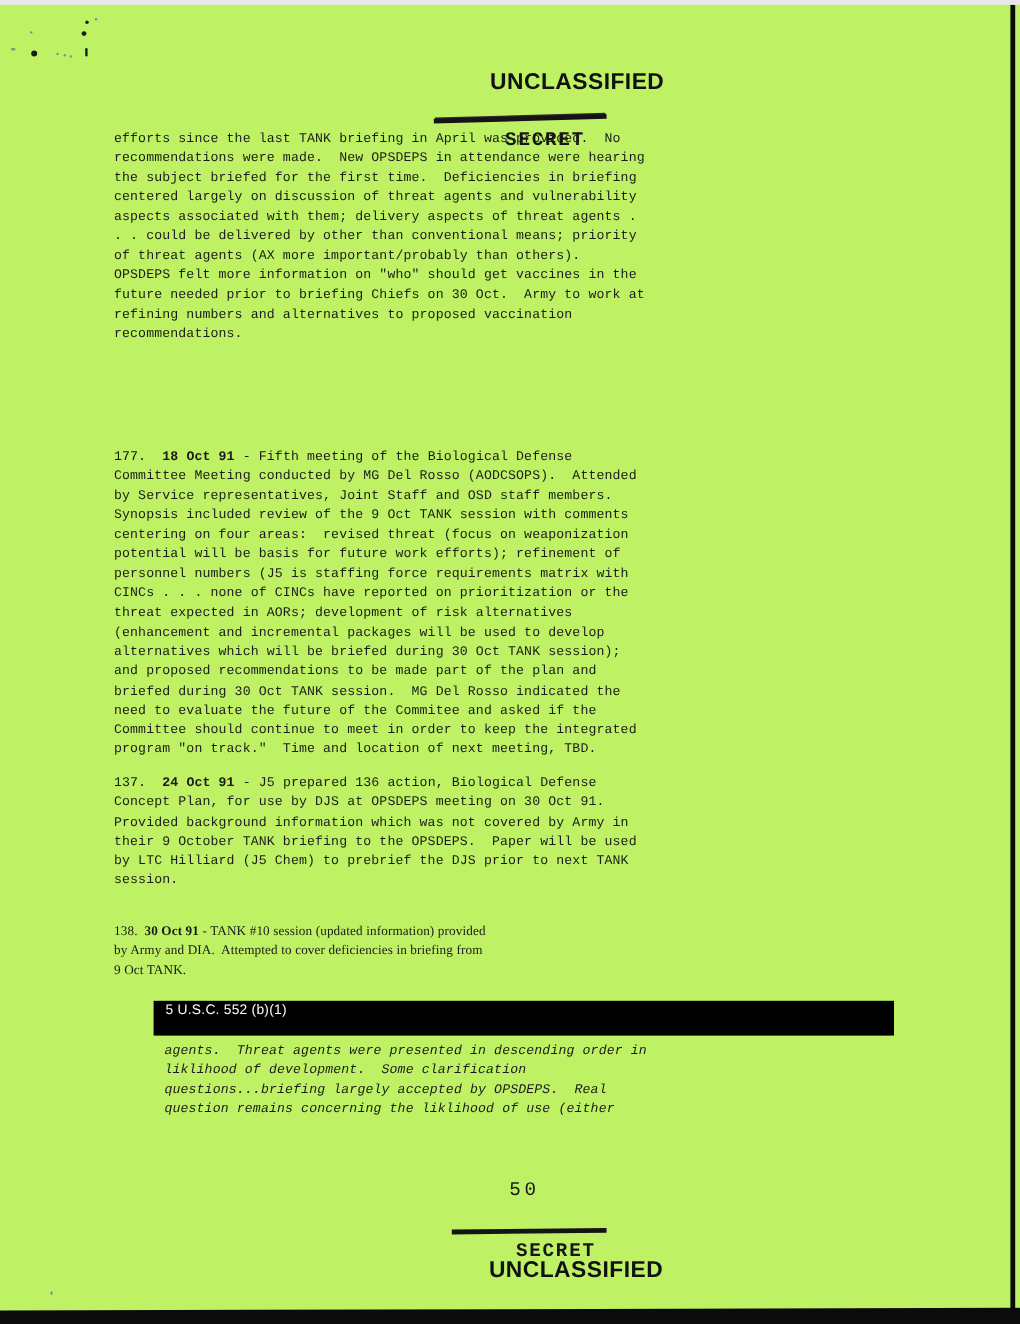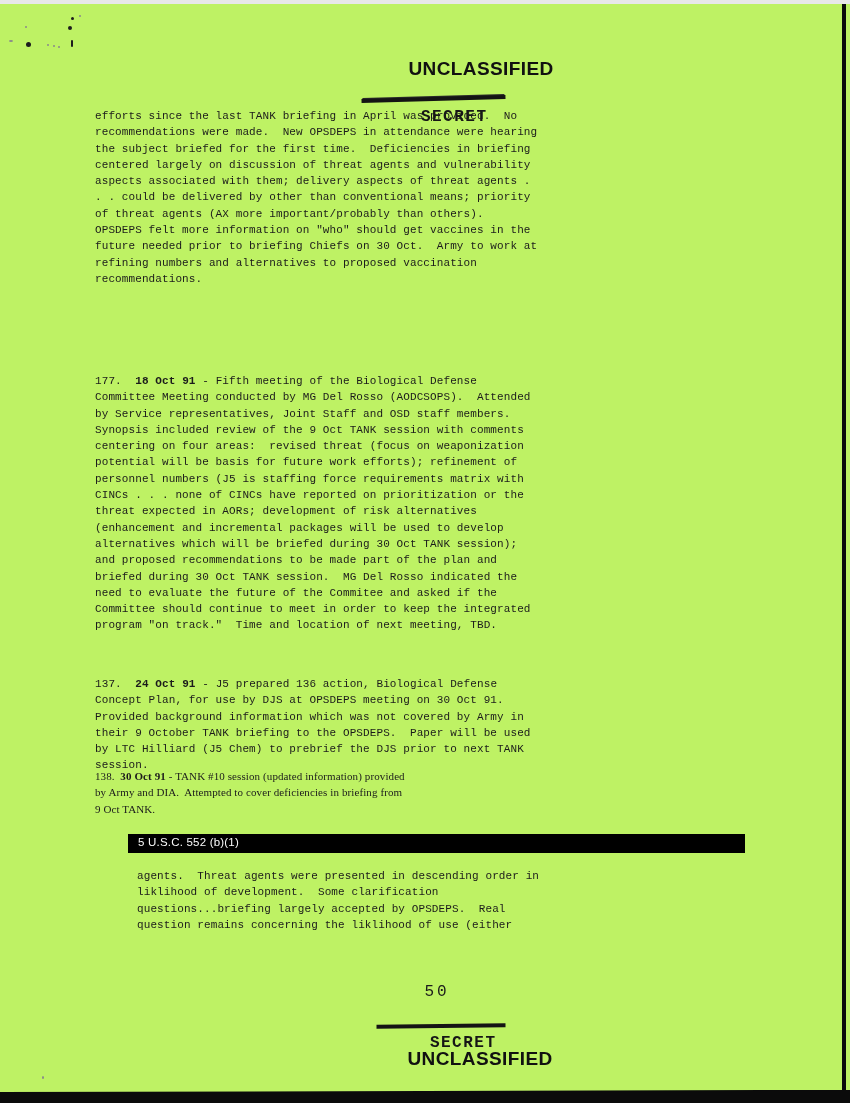--- a/index.html
+++ b/index.html
@@ -35,21 +35,21 @@
     position:absolute; height:4px; background:#141414; top:7px;
   }
   .secret-top .strike { left:-15px; right:-18px; transform:rotate(-1.6deg); box-shadow:0 -2px 0 -1px #2a2a2a; }
   .secret-bottom .strike { left:-9px; right:-9px; top:8px; transform:rotate(-0.6deg); }
   .page-number {
     position:absolute; top:979px; left:437px; transform:translateX(-50%);
     font-family:"Liberation Mono","DejaVu Sans Mono",monospace;
     font-size:16px; letter-spacing:3px; color:#1b1b1b; white-space:pre;
   }
   .redaction {
-    position:absolute; left:128px; top:830px; width:617px; height:19px;
+    position:absolute; left:128px; top:830px; width:617px; height:29px;
     background:#000;
   }
   .redaction-label {
     position:absolute; left:10px; top:2px; color:#fafafa;
     font-family:"Liberation Sans","DejaVu Sans",sans-serif;
     font-size:11.5px; letter-spacing:0.2px; font-weight:normal;
   }
   .after-redaction { left:137px; }
   .right-edge-line {
     position:absolute; top:0; left:842px; width:4px; height:1103px; background:#0b0b0b;
@@ -107,36 +107,36 @@
 CINCs . . . none of CINCs have reported on prioritization or the
 threat expected in AORs; development of risk alternatives
 (enhancement and incremental packages will be used to develop
 alternatives which will be briefed during 30 Oct TANK session);
 and proposed recommendations to be made part of the plan and
 briefed during 30 Oct TANK session.  MG Del Rosso indicated the
 need to evaluate the future of the Commitee and asked if the
 Committee should continue to meet in order to keep the integrated
 program "on track."  Time and location of next meeting, TBD.</span></div>
 
-  <div class="para mono" style="top:672px;"><span>137.  </span><span class="b">24 Oct 91</span><span> - J5 prepared 136 action, Biological Defense
+  <div class="para mono" style="top:641px;"><span>137.  </span><span class="b">24 Oct 91</span><span> - J5 prepared 136 action, Biological Defense
 Concept Plan, for use by DJS at OPSDEPS meeting on 30 Oct 91.
 Provided background information which was not covered by Army in
 their 9 October TANK briefing to the OPSDEPS.  Paper will be used
 by LTC Hilliard (J5 Chem) to prebrief the DJS prior to next TANK
 session.</span></div>
 
   <div class="para mono" style="top:764px;font-family:Liberation Serif, serif;"><span>138.  </span><span class="b">30 Oct 91</span><span> - TANK #10 session (updated information) provided
 by Army and DIA.  Attempted to cover deficiencies in briefing from
 9 Oct TANK.</span></div>
 
   <div class="redaction">
     <span class="redaction-label">5 U.S.C. 552 (b)(1)</span>
   </div>
 
-  <div class="para mono after-redaction" style="top:864px;"><span>agents.  Threat agents were presented in descending order in
+  <div class="para mono after-redaction" style="top:864px;font-style:italic;"><span>agents.  Threat agents were presented in descending order in
 liklihood of development.  Some clarification
 questions...briefing largely accepted by OPSDEPS.  Real
 question remains concerning the liklihood of use (either</span></div>
 
   <div class="page-number">50</div>
 
   <div class="secret-wrap secret-bottom">
     <span>SECRET</span>
     <span class="strike"></span>
   </div>

